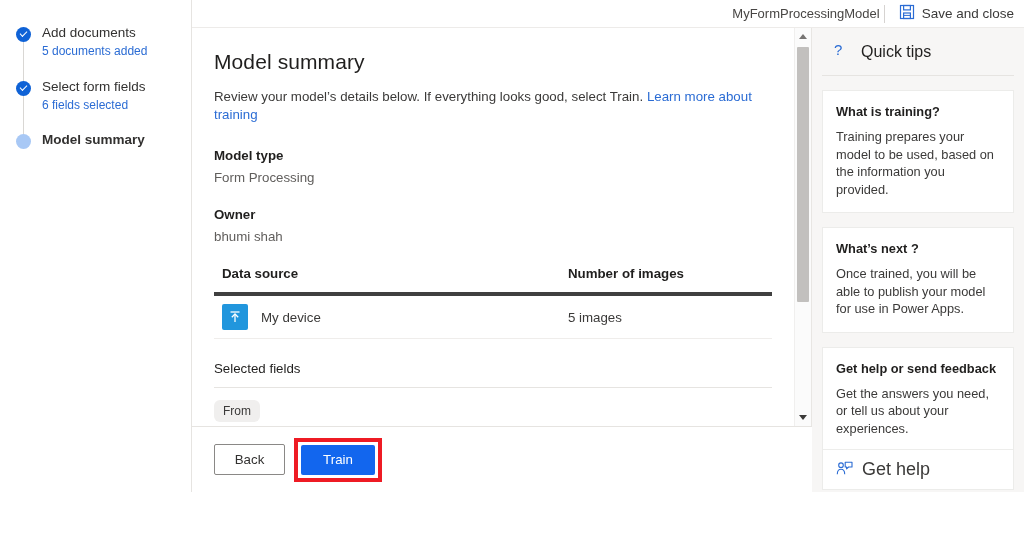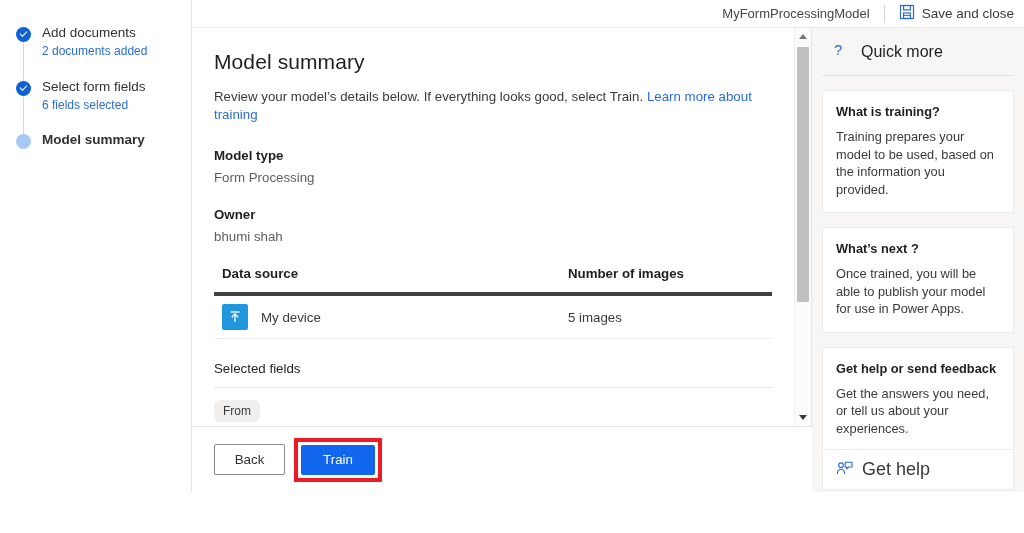--- a/index.html
+++ b/index.html
@@ -28,21 +28,21 @@
     display: flex;
     align-items: center;
     justify-content: flex-end;
     padding-right: 4px;
     box-sizing: border-box;
     border-bottom: 1px solid #edebe9;
   }
   #model-name {
     font-size: 13px;
     color: #484644;
-    margin-right: 14px;
+    margin-right: 4px;
     white-space: nowrap;
   }
   .hdr-divider {
     width: 1px;
     height: 18px;
     background: #d6d3d1;
     margin-right: 14px;
   }
   #save-and-close {
     display: flex;
@@ -375,21 +375,21 @@
 <body>
 
 <div id="wizard-sidebar">
   <div class="step-connector" style="top:42px;height:56px;"></div>
   <div class="step-connector" style="top:98px;height:48px;"></div>
 
   <div class="step" style="top:25px;justify-content:space-between;">
     <div class="step-bullet done"></div>
     <div class="step-text">
       <div class="step-title">Add documents</div>
-      <div class="step-sub">2 documents added</div>
+      <div class="step-sub">5 documents added</div>
     </div>
   </div>
 
   <div class="step" style="top:79px;">
     <div class="step-bullet done"></div>
     <div class="step-text">
       <div class="step-title">Select form fields</div>
       <div class="step-sub">6 fields selected</div>
     </div>
   </div>
@@ -485,21 +485,21 @@
   </div>
 </div>
 
 <div id="quick-tips-panel">
   <div id="quick-tips-header">
     <span>
       <svg width="14" height="18" viewBox="0 0 14 18">
         <text x="1" y="14" font-family="Liberation Sans, sans-serif" font-size="15" fill="#2b6cd4">?</text>
       </svg>
     </span>
-    <span id="quick-tips-title">Quick more</span>
+    <span id="quick-tips-title">Quick tips</span>
   </div>
 
   <div class="tip-card">
     <p class="tip-card-title">What is training?</p>
     <p class="tip-card-body">Training prepares your model to be used, based on the information you provided.</p>
   </div>
 
   <div class="tip-card">
     <p class="tip-card-title">What’s next ?</p>
     <p class="tip-card-body">Once trained, you will be able to publish your model for use in Power Apps.</p>

